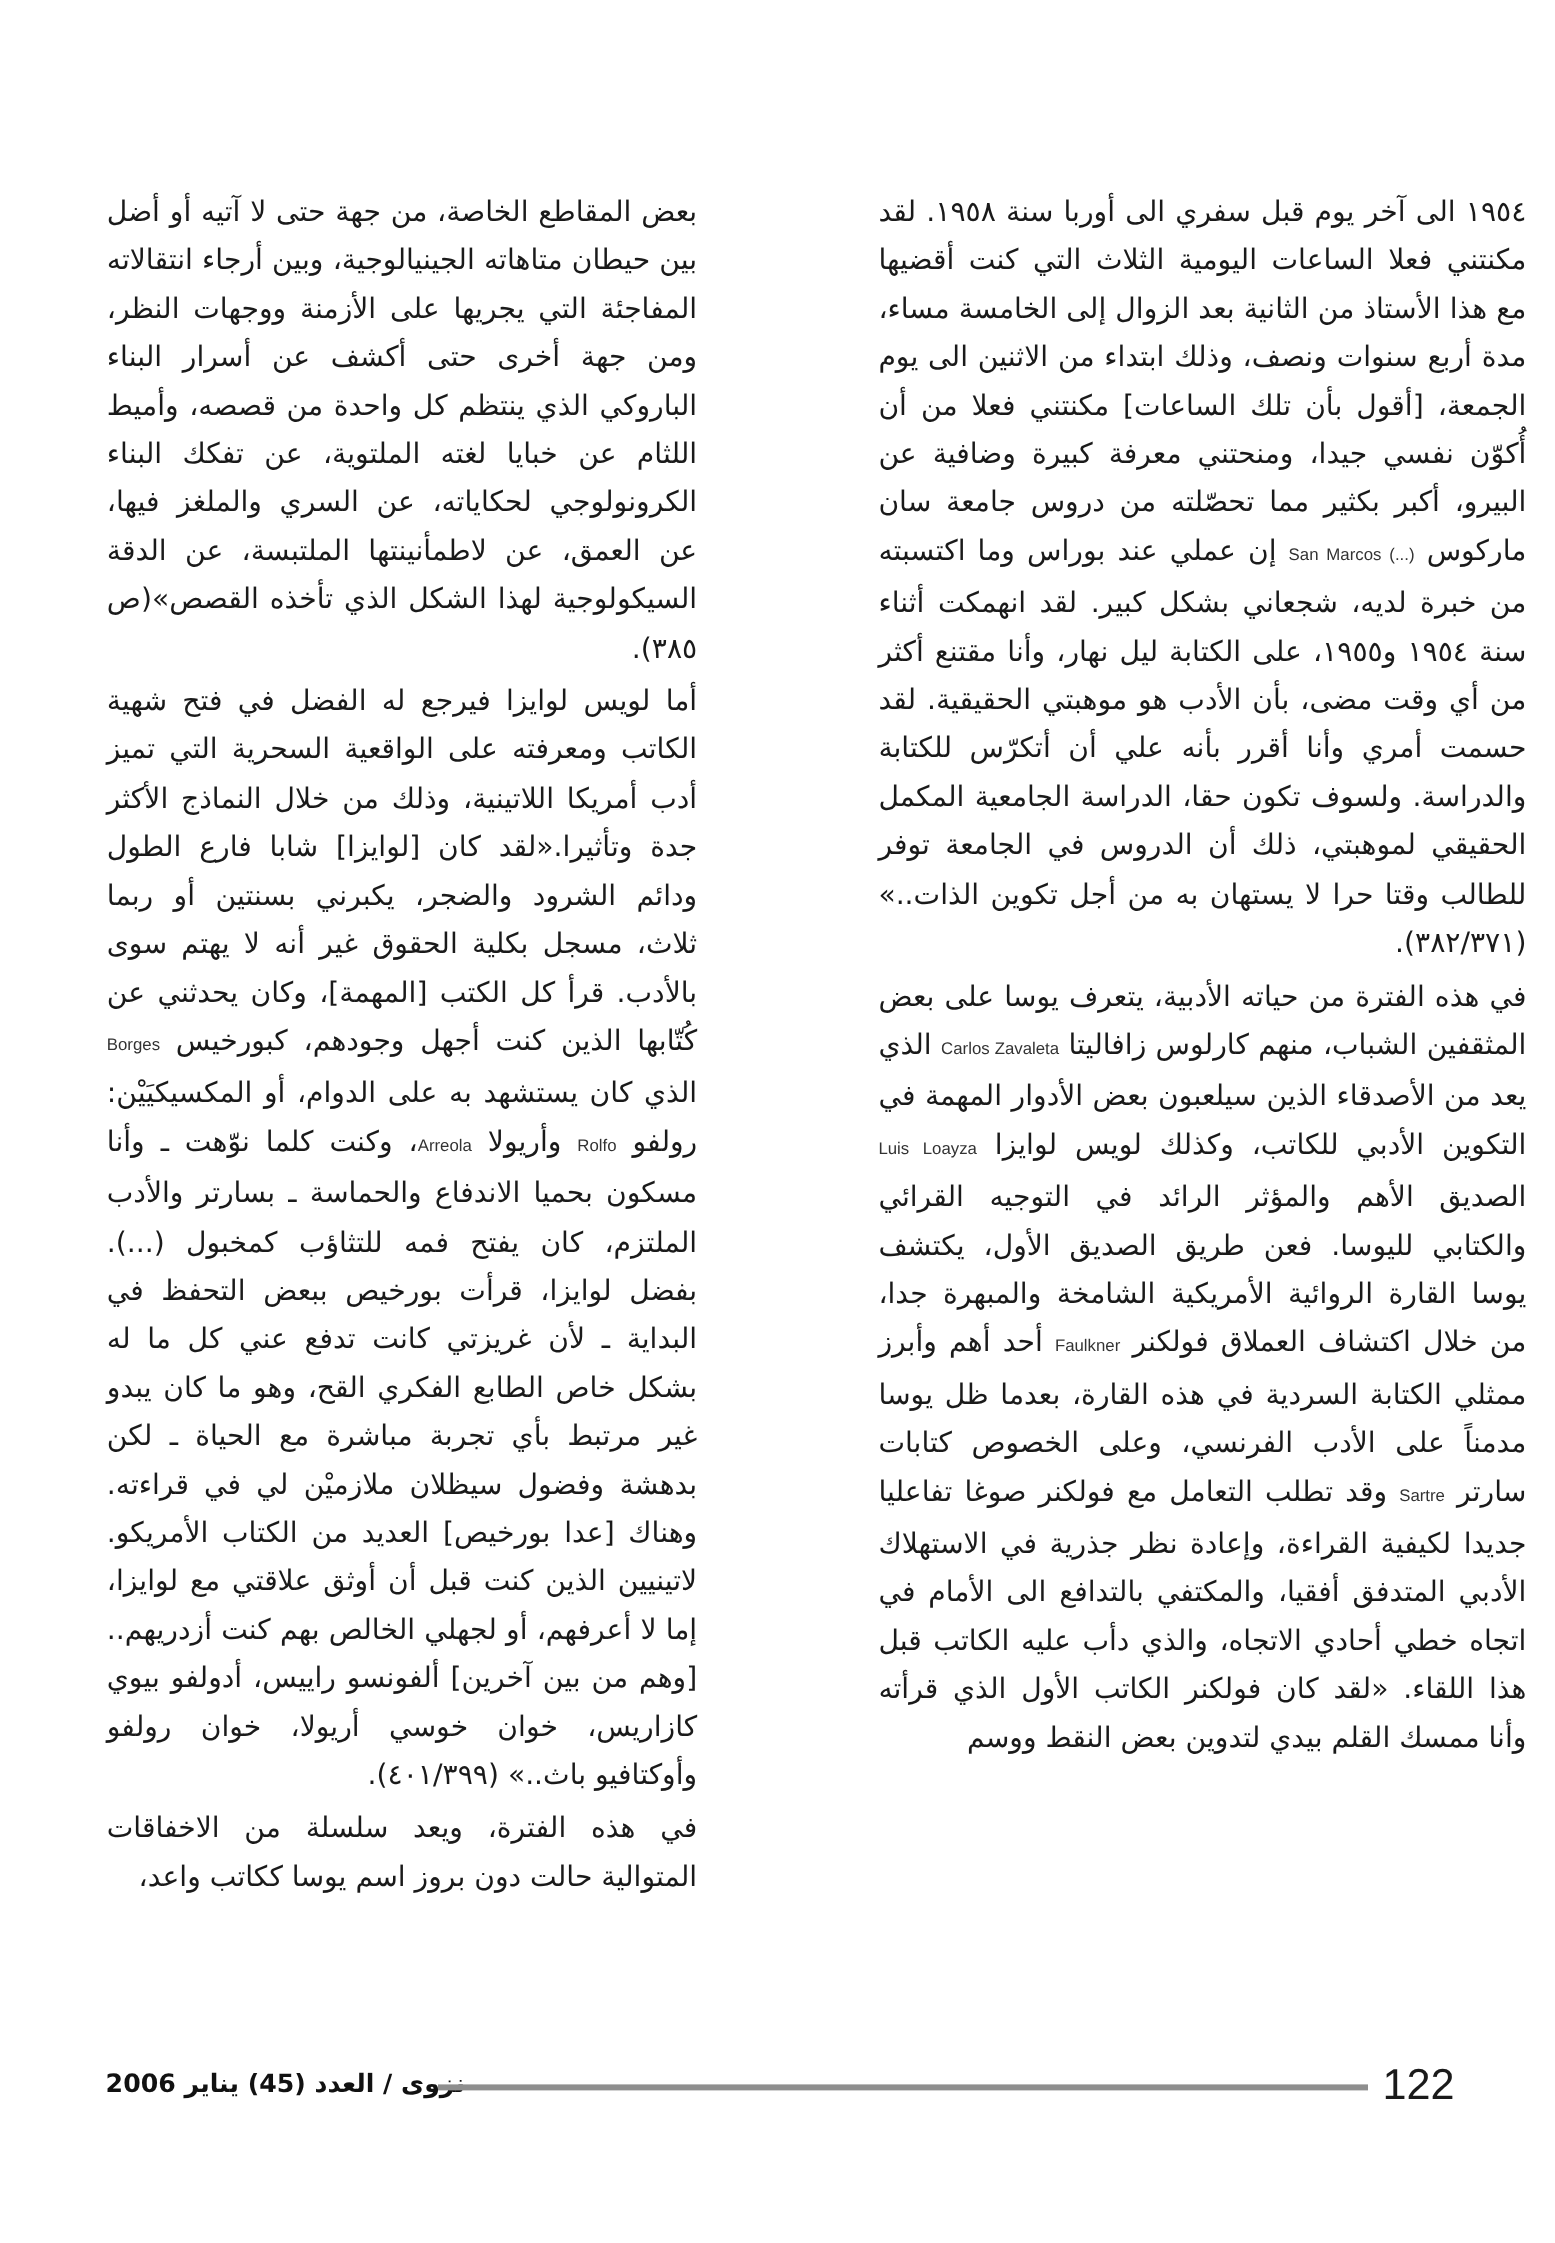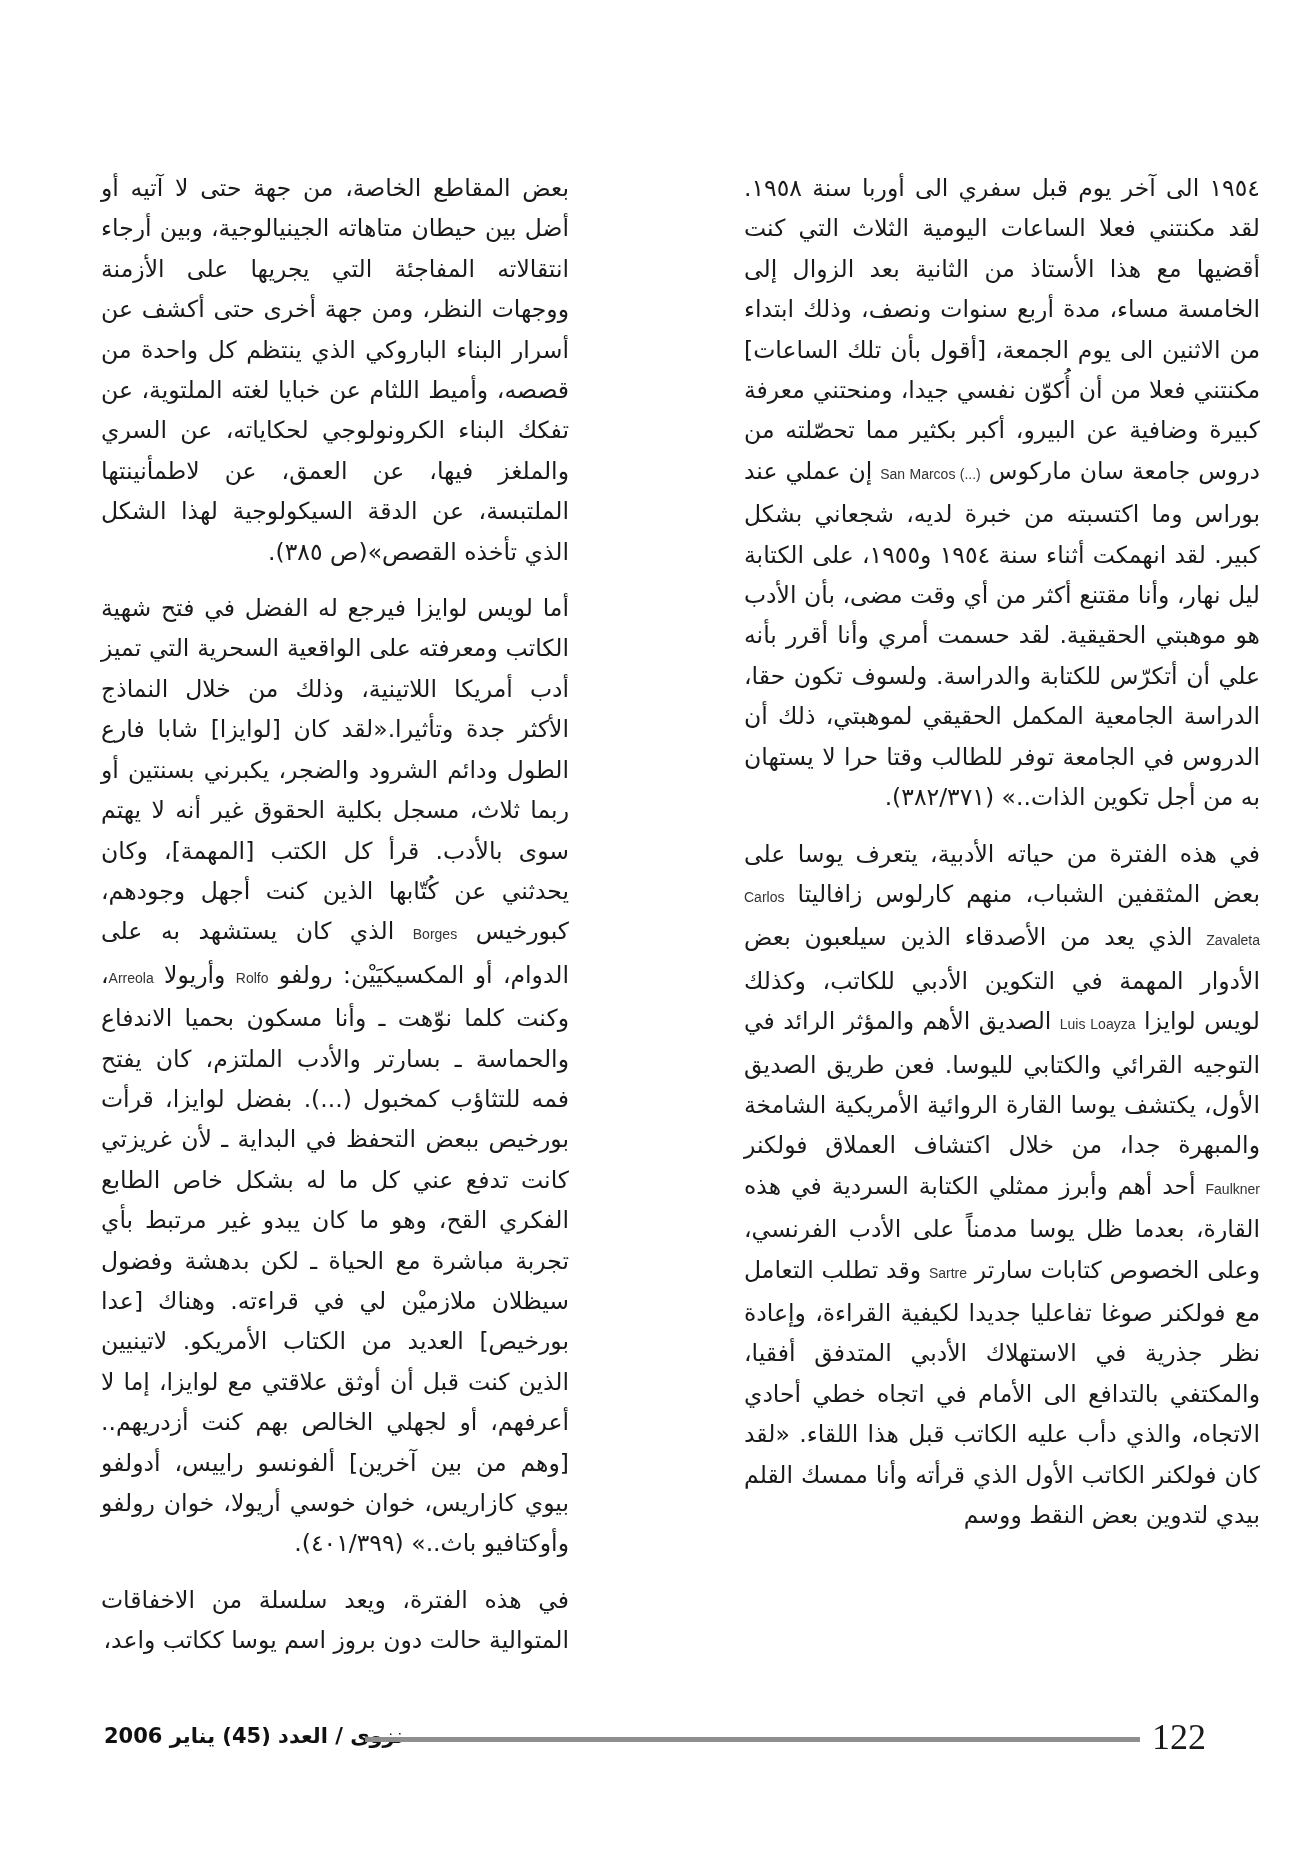--- a/index.html
+++ b/index.html
@@ -3,28 +3,28 @@
 <meta charset="utf-8">
 <style>
   html, body { margin:0; padding:0; background:#ffffff; }
   body { width:1296px; height:1869px; position:relative; overflow:hidden;
          font-family:"DejaVu Sans", sans-serif; color:#1a1a1a; }
   .page { position:absolute; left:0; top:0; width:1296px; height:1869px; }
   .column { position:absolute; top:152px; direction:rtl; text-align:justify;
             text-align-last:right; font-size:23.5px; line-height:40.4px; }
   .col-right { left:728px; width:548px; }
   .col-left { left:85px; width:500px; }
-  .para { margin:16px; padding:0; }
+  .para { margin:4px; padding:0; }
   .para + .para { margin-top:0; }
   .latin { font-family:"Liberation Sans", sans-serif; font-size:14px; color:#333; direction:ltr; unicode-bidi:embed; }
   .footer { position:absolute; left:0; top:1722px; width:1296px; height:40px; }
-  .footer-issue { position:absolute; left:104px; top:2px; direction:rtl;
+  .footer-issue { position:absolute; left:88px; top:2px; direction:rtl;
                   font-family:"DejaVu Sans", sans-serif; font-weight:bold; font-size:21px; color:#111; white-space:nowrap; }
   .footer-rule { position:absolute; left:365px; top:15px; width:775px; height:5px; background:#8e8e8e; }
-  .page-number { position:absolute; left:1152px; top:-6px; font-family:Liberation Serif, serif;
+  .page-number { position:absolute; left:1152px; top:-6px; font-family:Liberation Sans, sans-serif;
                  font-size:36px; color:#1a1a1a; }
 </style>
 </head>
 <body>
 
 <div class="page">
 
   <div class="column col-right">
     <p class="para">
       <span>١٩٥٤ الى آخر يوم قبل سفري الى أوربا سنة ١٩٥٨. لقد مكنتني فعلا الساعات اليومية الثلاث التي كنت أقضيها مع هذا الأستاذ من الثانية بعد الزوال إلى الخامسة مساء، مدة أربع سنوات ونصف، وذلك ابتداء من الاثنين الى يوم الجمعة، [أقول بأن تلك الساعات] مكنتني فعلا من أن أُكوّن نفسي جيدا، ومنحتني معرفة كبيرة وضافية عن البيرو، أكبر بكثير مما تحصّلته من دروس جامعة سان ماركوس </span><span class="latin">San Marcos (...)</span><span> إن عملي عند بوراس وما اكتسبته من خبرة لديه، شجعاني بشكل كبير. لقد انهمكت أثناء سنة ١٩٥٤ و١٩٥٥، على الكتابة ليل نهار، وأنا مقتنع أكثر من أي وقت مضى، بأن الأدب هو موهبتي الحقيقية. لقد حسمت أمري وأنا أقرر بأنه علي أن أتكرّس للكتابة والدراسة. ولسوف تكون حقا، الدراسة الجامعية المكمل الحقيقي لموهبتي، ذلك أن الدروس في الجامعة توفر للطالب وقتا حرا لا يستهان به من أجل تكوين الذات..» (٣٨٢/٣٧١).</span>

